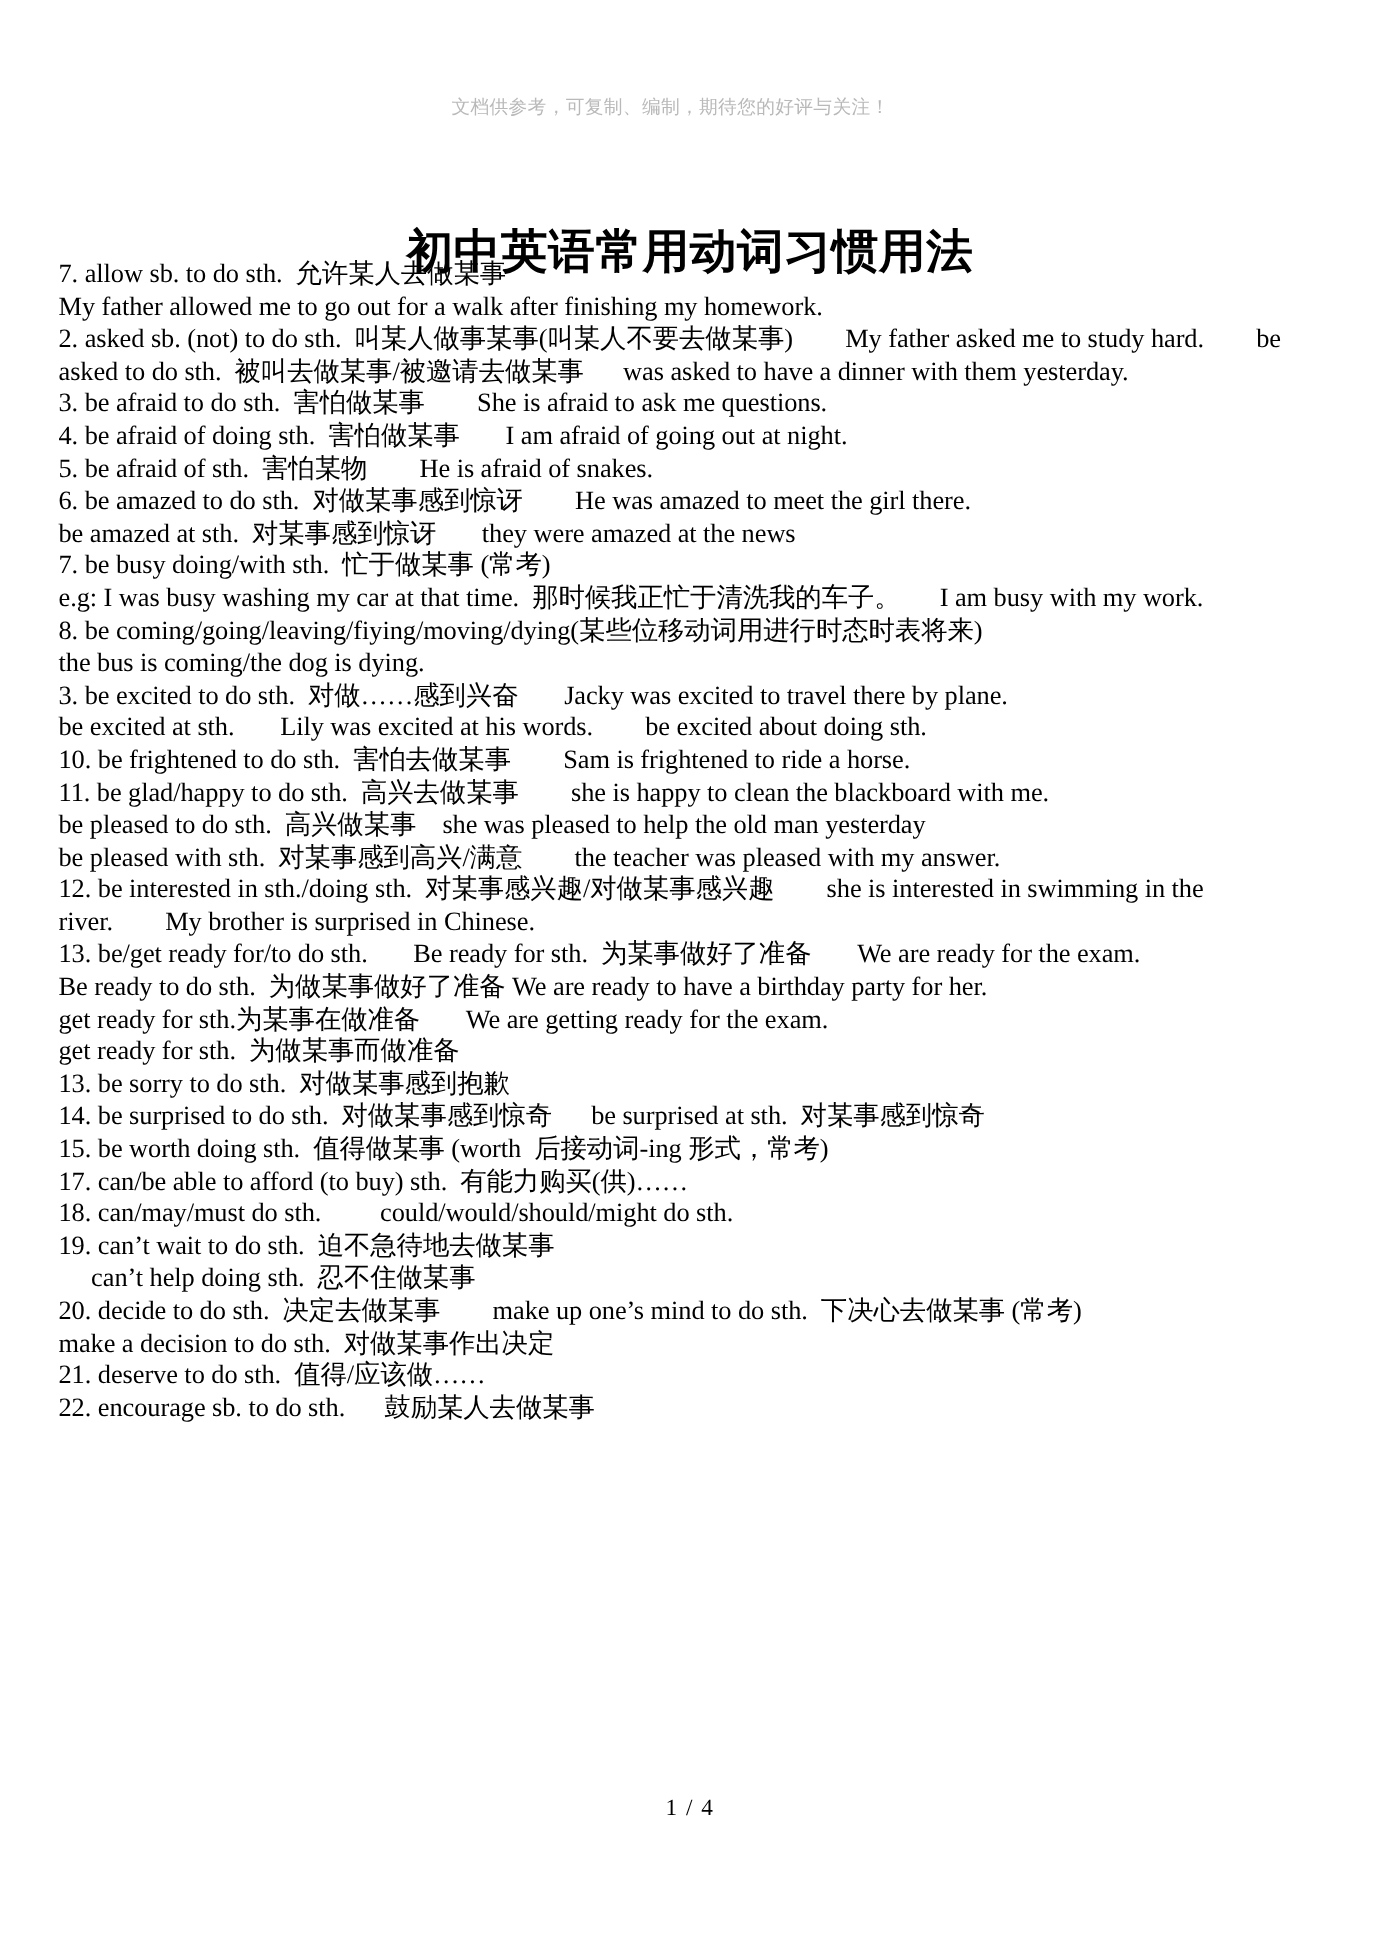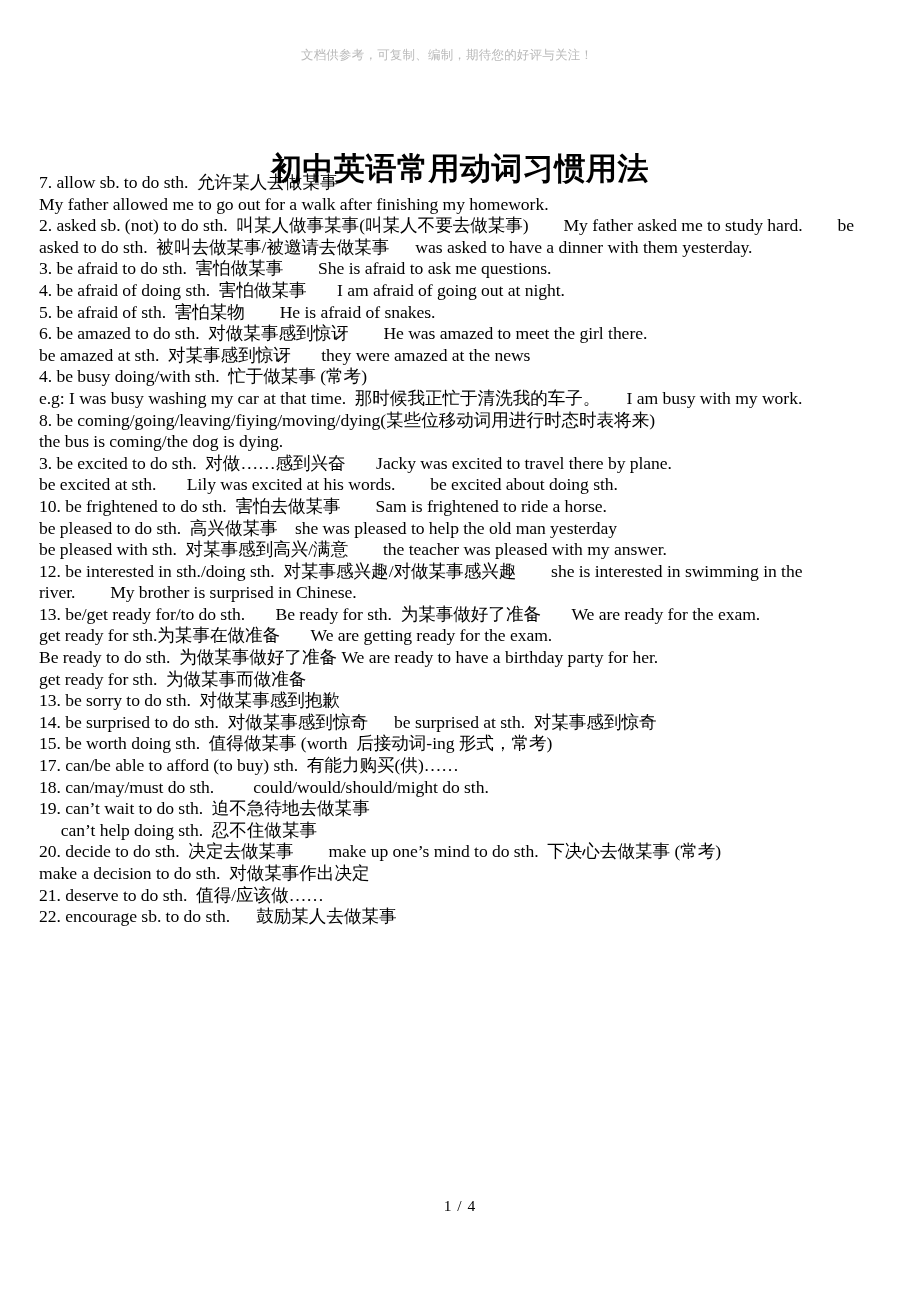--- a/index.html
+++ b/index.html
@@ -20,21 +20,21 @@
     position: absolute;
     inset: 0;
     width: 920px;
     height: 1302px;
     box-sizing: border-box;
   }
 
   
   .watermark {
     position: absolute;
-    top: 46px;
+    top: 62px;
     left: 0;
     width: 920px;
     text-align: center;
     padding-right: 26px;
     box-sizing: border-box;
     font-family: "DejaVu Sans", "Liberation Sans", sans-serif;
     font-size: 12.5px;
     line-height: 18px;
     color: #b9b9b9;
     letter-spacing: 0.2px;
@@ -97,34 +97,35 @@
   <div class="body-block">
     <div class="line">7. allow sb. to do sth.  允许某人去做某事</div>
     <div class="line">My father allowed me to go out for a walk after finishing my homework.</div>
     <div class="line">2. asked sb. (not) to do sth.  叫某人做事某事(叫某人不要去做某事)        My father asked me to study hard.        be</div>
     <div class="line">asked to do sth.  被叫去做某事/被邀请去做某事      was asked to have a dinner with them yesterday.</div>
     <div class="line">3. be afraid to do sth.  害怕做某事        She is afraid to ask me questions.</div>
     <div class="line">4. be afraid of doing sth.  害怕做某事       I am afraid of going out at night.</div>
     <div class="line">5. be afraid of sth.  害怕某物        He is afraid of snakes.</div>
     <div class="line">6. be amazed to do sth.  对做某事感到惊讶        He was amazed to meet the girl there.</div>
     <div class="line">be amazed at sth.  对某事感到惊讶       they were amazed at the news</div>
-    <div class="line">4. be busy doing/with sth.  忙于做某事 (常考)</div>
+    <div class="line">7. be busy doing/with sth.  忙于做某事 (常考)</div>
     <div class="line">e.g: I was busy washing my car at that time.  那时候我正忙于清洗我的车子。      I am busy with my work.</div>
     <div class="line">8. be coming/going/leaving/fiying/moving/dying(某些位移动词用进行时态时表将来)</div>
     <div class="line">the bus is coming/the dog is dying.</div>
     <div class="line">3. be excited to do sth.  对做……感到兴奋       Jacky was excited to travel there by plane.</div>
     <div class="line">be excited at sth.       Lily was excited at his words.        be excited about doing sth.</div>
     <div class="line">10. be frightened to do sth.  害怕去做某事        Sam is frightened to ride a horse.</div>
+    <div class="line">11. be glad/happy to do sth.  高兴去做某事        she is happy to clean the blackboard with me.</div>
     <div class="line">be pleased to do sth.  高兴做某事    she was pleased to help the old man yesterday</div>
     <div class="line">be pleased with sth.  对某事感到高兴/满意        the teacher was pleased with my answer.</div>
     <div class="line">12. be interested in sth./doing sth.  对某事感兴趣/对做某事感兴趣        she is interested in swimming in the</div>
     <div class="line">river.        My brother is surprised in Chinese.</div>
     <div class="line">13. be/get ready for/to do sth.       Be ready for sth.  为某事做好了准备       We are ready for the exam.</div>
+    <div class="line">Be ready to do sth.  为做某事做好了准备 We are ready to have a birthday party for her.</div>
     <div class="line">get ready for sth.为某事在做准备       We are getting ready for the exam.</div>
-    <div class="line">Be ready to do sth.  为做某事做好了准备 We are ready to have a birthday party for her.</div>
     <div class="line">get ready for sth.  为做某事而做准备</div>
     <div class="line">13. be sorry to do sth.  对做某事感到抱歉</div>
     <div class="line">14. be surprised to do sth.  对做某事感到惊奇      be surprised at sth.  对某事感到惊奇</div>
     <div class="line">15. be worth doing sth.  值得做某事 (worth  后接动词-ing 形式，常考)</div>
     <div class="line">17. can/be able to afford (to buy) sth.  有能力购买(供)……</div>
     <div class="line">18. can/may/must do sth.         could/would/should/might do sth.</div>
     <div class="line">19. can’t wait to do sth.  迫不急待地去做某事</div>
     <div class="line">     can’t help doing sth.  忍不住做某事</div>
     <div class="line">20. decide to do sth.  决定去做某事        make up one’s mind to do sth.  下决心去做某事 (常考)</div>
     <div class="line">make a decision to do sth.  对做某事作出决定</div>

